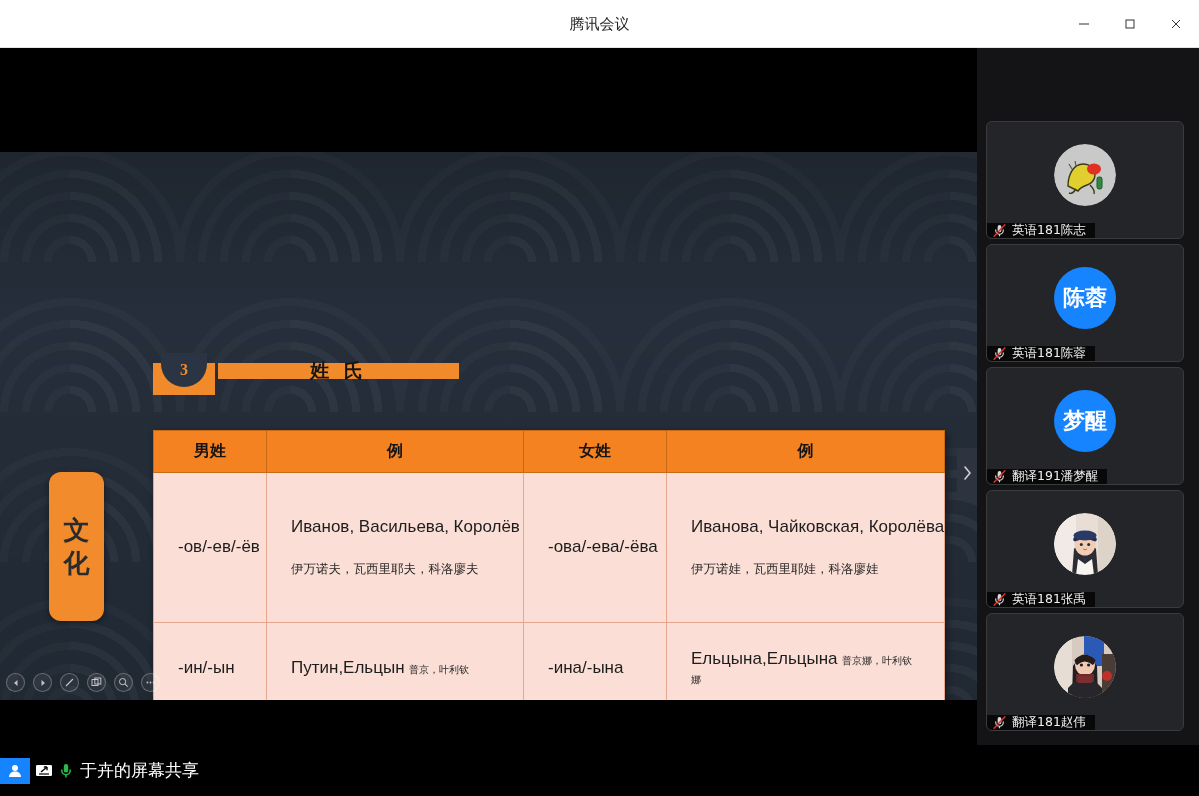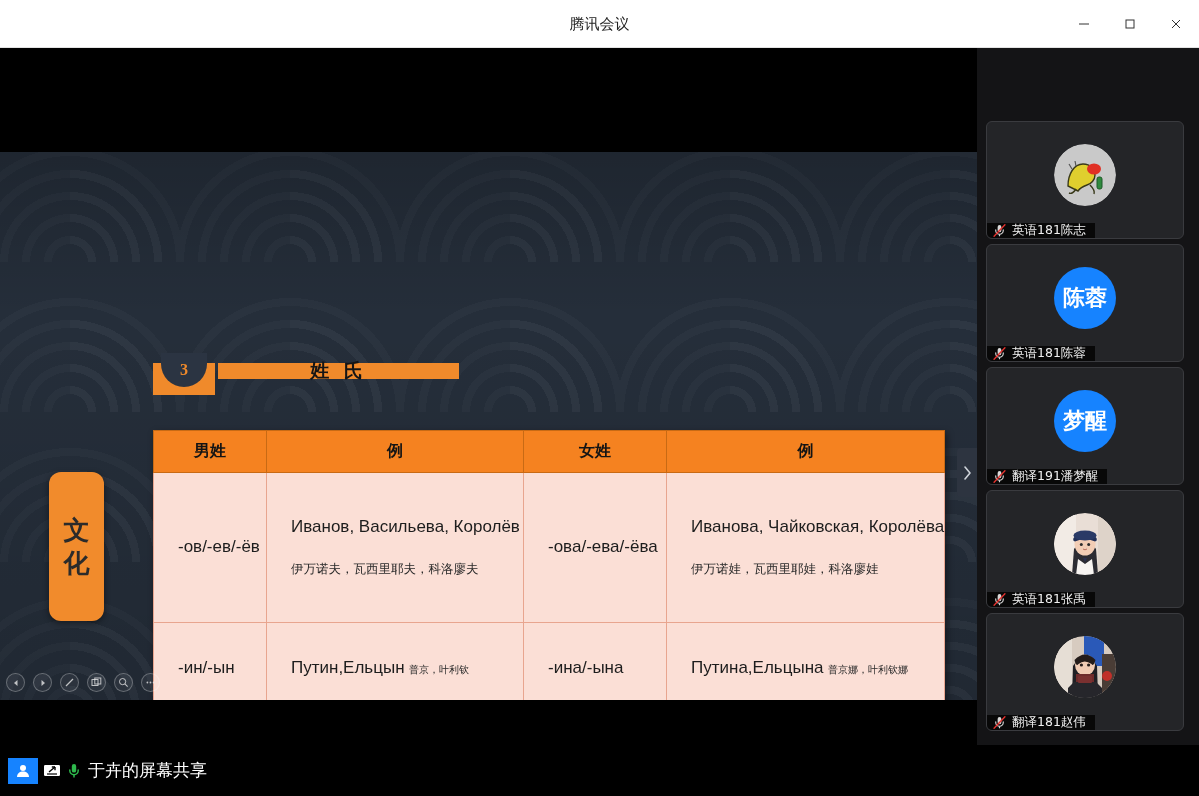--- a/index.html
+++ b/index.html
@@ -237,21 +237,20 @@
     white-space: nowrap;
   }
   .mic-mute { width: 15px; height: 15px; flex: 0 0 15px; }
 
   
   #statusbar {
     position: absolute; left: 0; top: 697px;
     width: 1199px; height: 51px;
     background: #000;
     display: flex; align-items: center;
-    padding-left: 8px;
   }
   .sb-people {
     width: 30px; height: 26px; background: #1683ff;
     display: flex; align-items: center; justify-content: center;
     margin-right: 3px;
   }
   .sb-ico { width: 22px; height: 22px; display:flex; align-items:center; justify-content:center; }
   .sb-text {
     color: #fff; font-size: 17px; margin-left: 3px;
     font-family: "DejaVu Sans", sans-serif;
@@ -331,21 +330,21 @@
             </td>
           </tr>
           <tr class="r3">
             <td class="cell-ru">-ин/-ын</td>
             <td>
               <span class="cell-ru">Путин,Ельцын</span>
               <span class="cell-zh inline">普京，叶利钦</span>
             </td>
             <td class="cell-ru">-ина/-ына</td>
             <td>
-              <span class="cell-ru">Путина,Ельцына</span>
+              <span class="cell-ru">Ельцына,Ельцына</span>
               <span class="cell-zh inline">普京娜，叶利钦娜</span>
             </td>
           </tr>
         </tbody>
       </table>
 
       <div id="ppt-toolbar">
         <div class="ppt-btn">
           <svg width="8" height="8" viewBox="0 0 8 8">
               <path d="M5.5 1 L2 4 L5.5 7 Z" fill="currentColor"></path>

